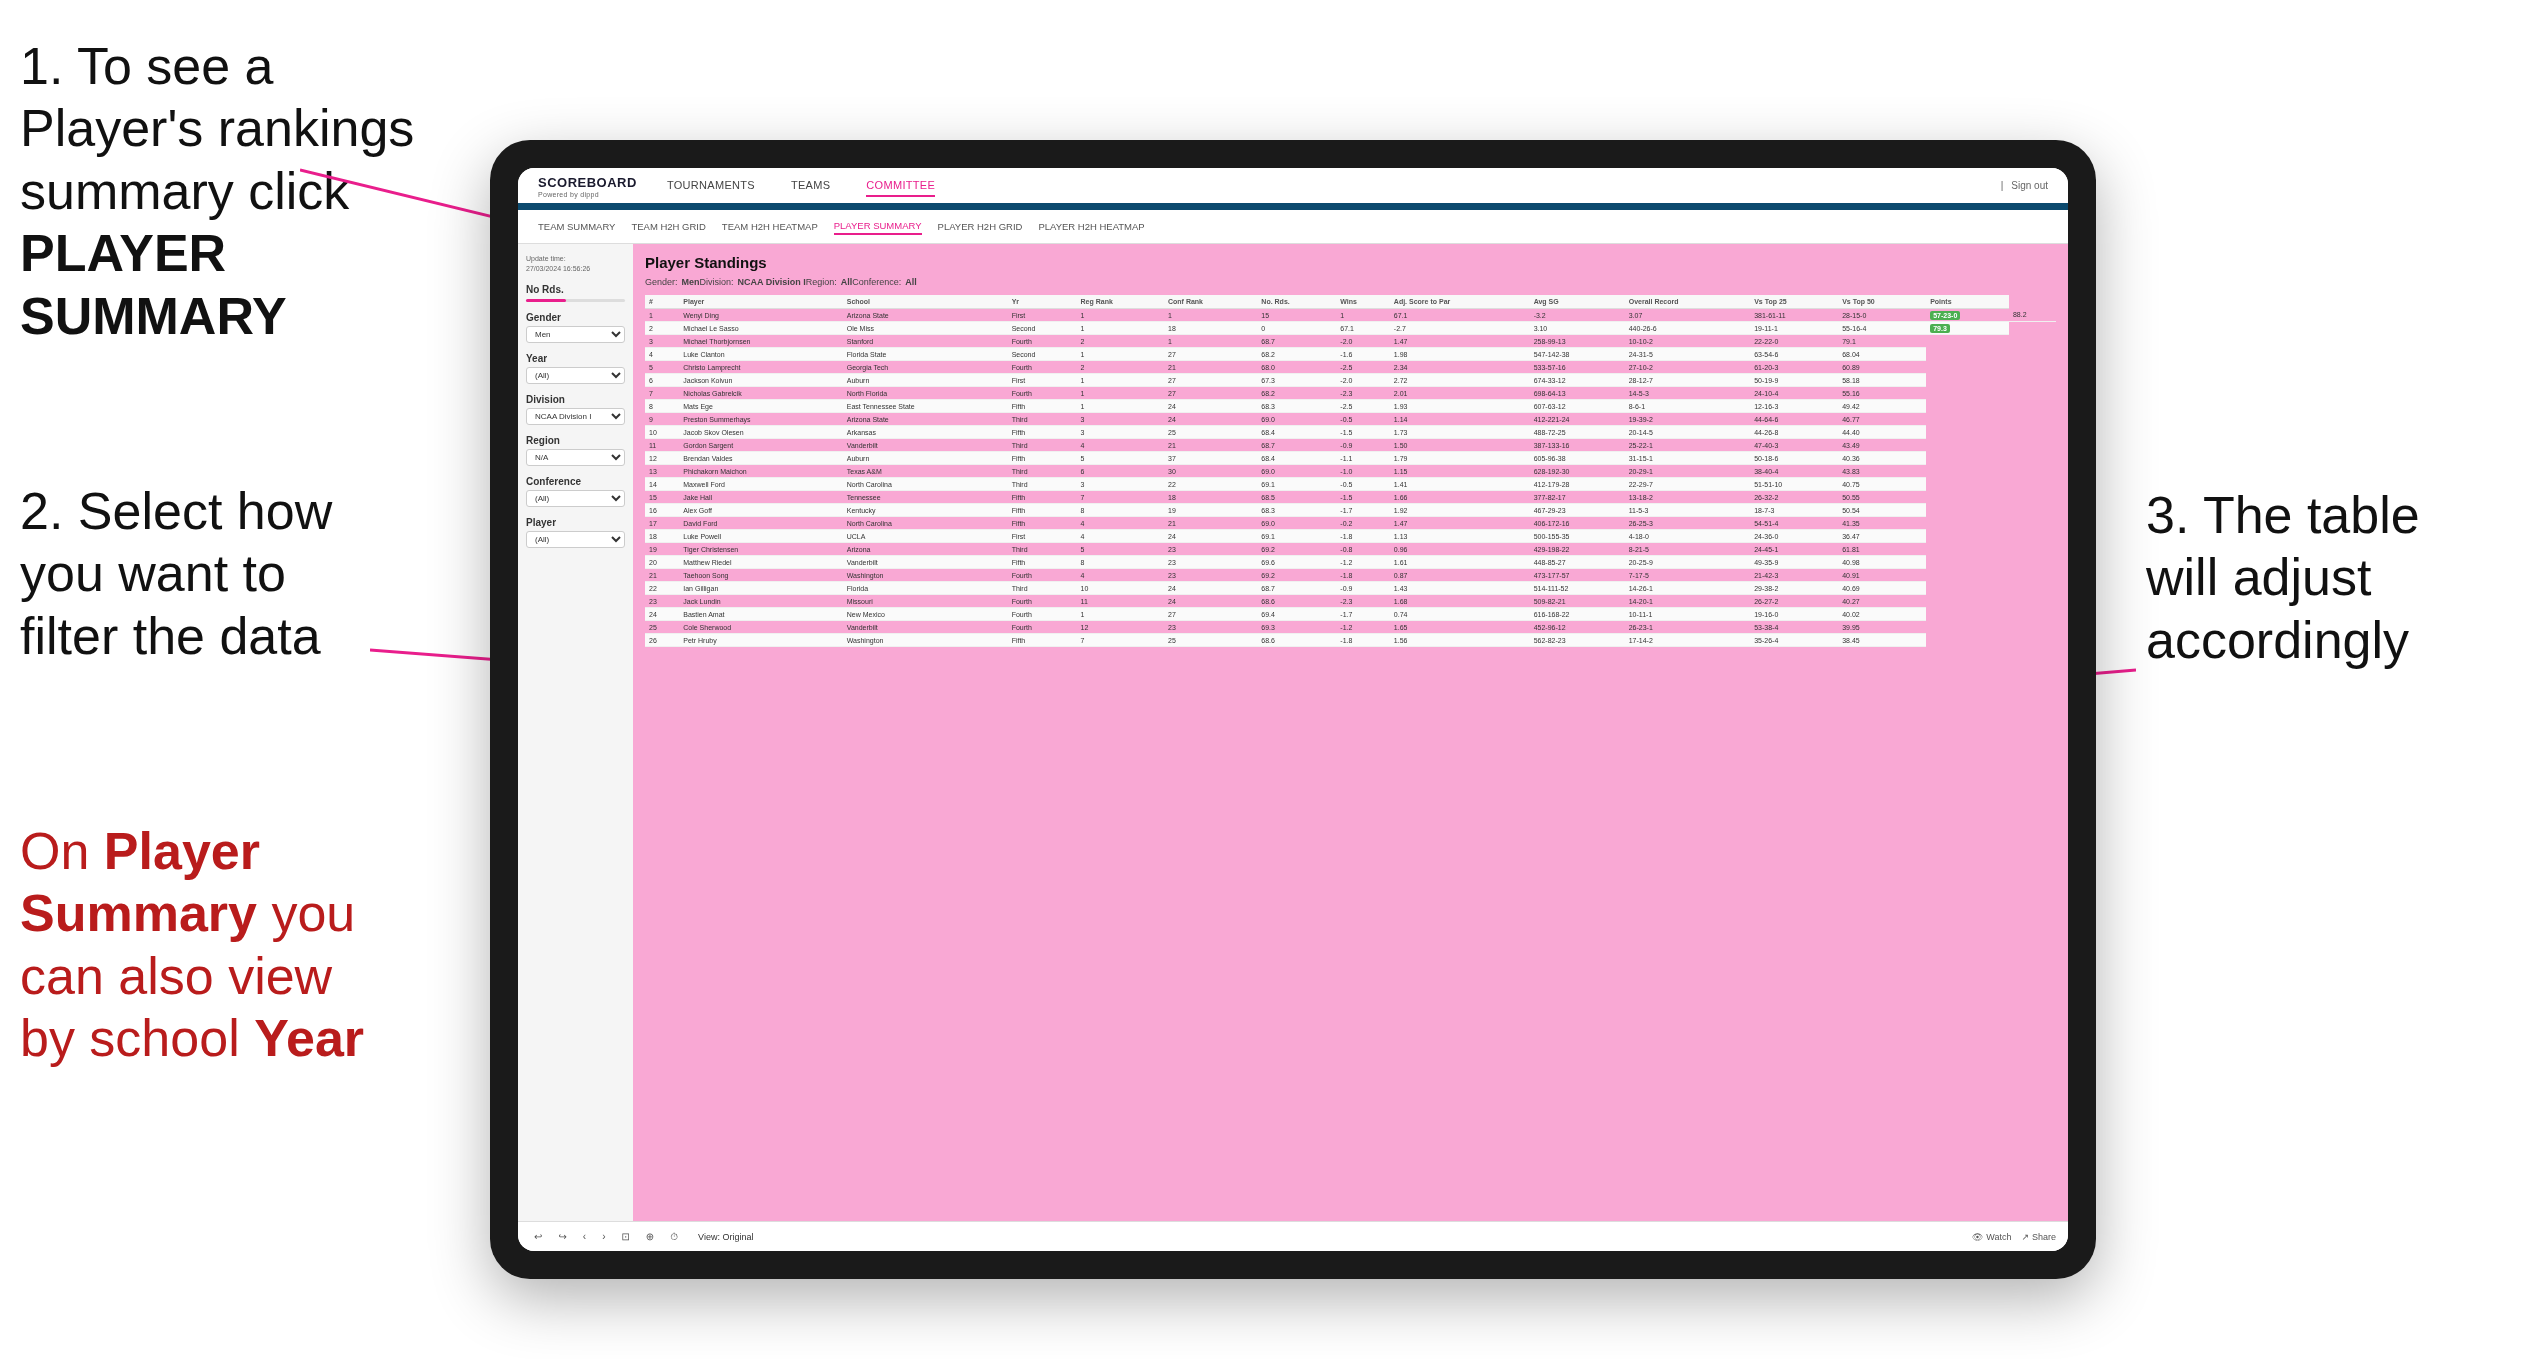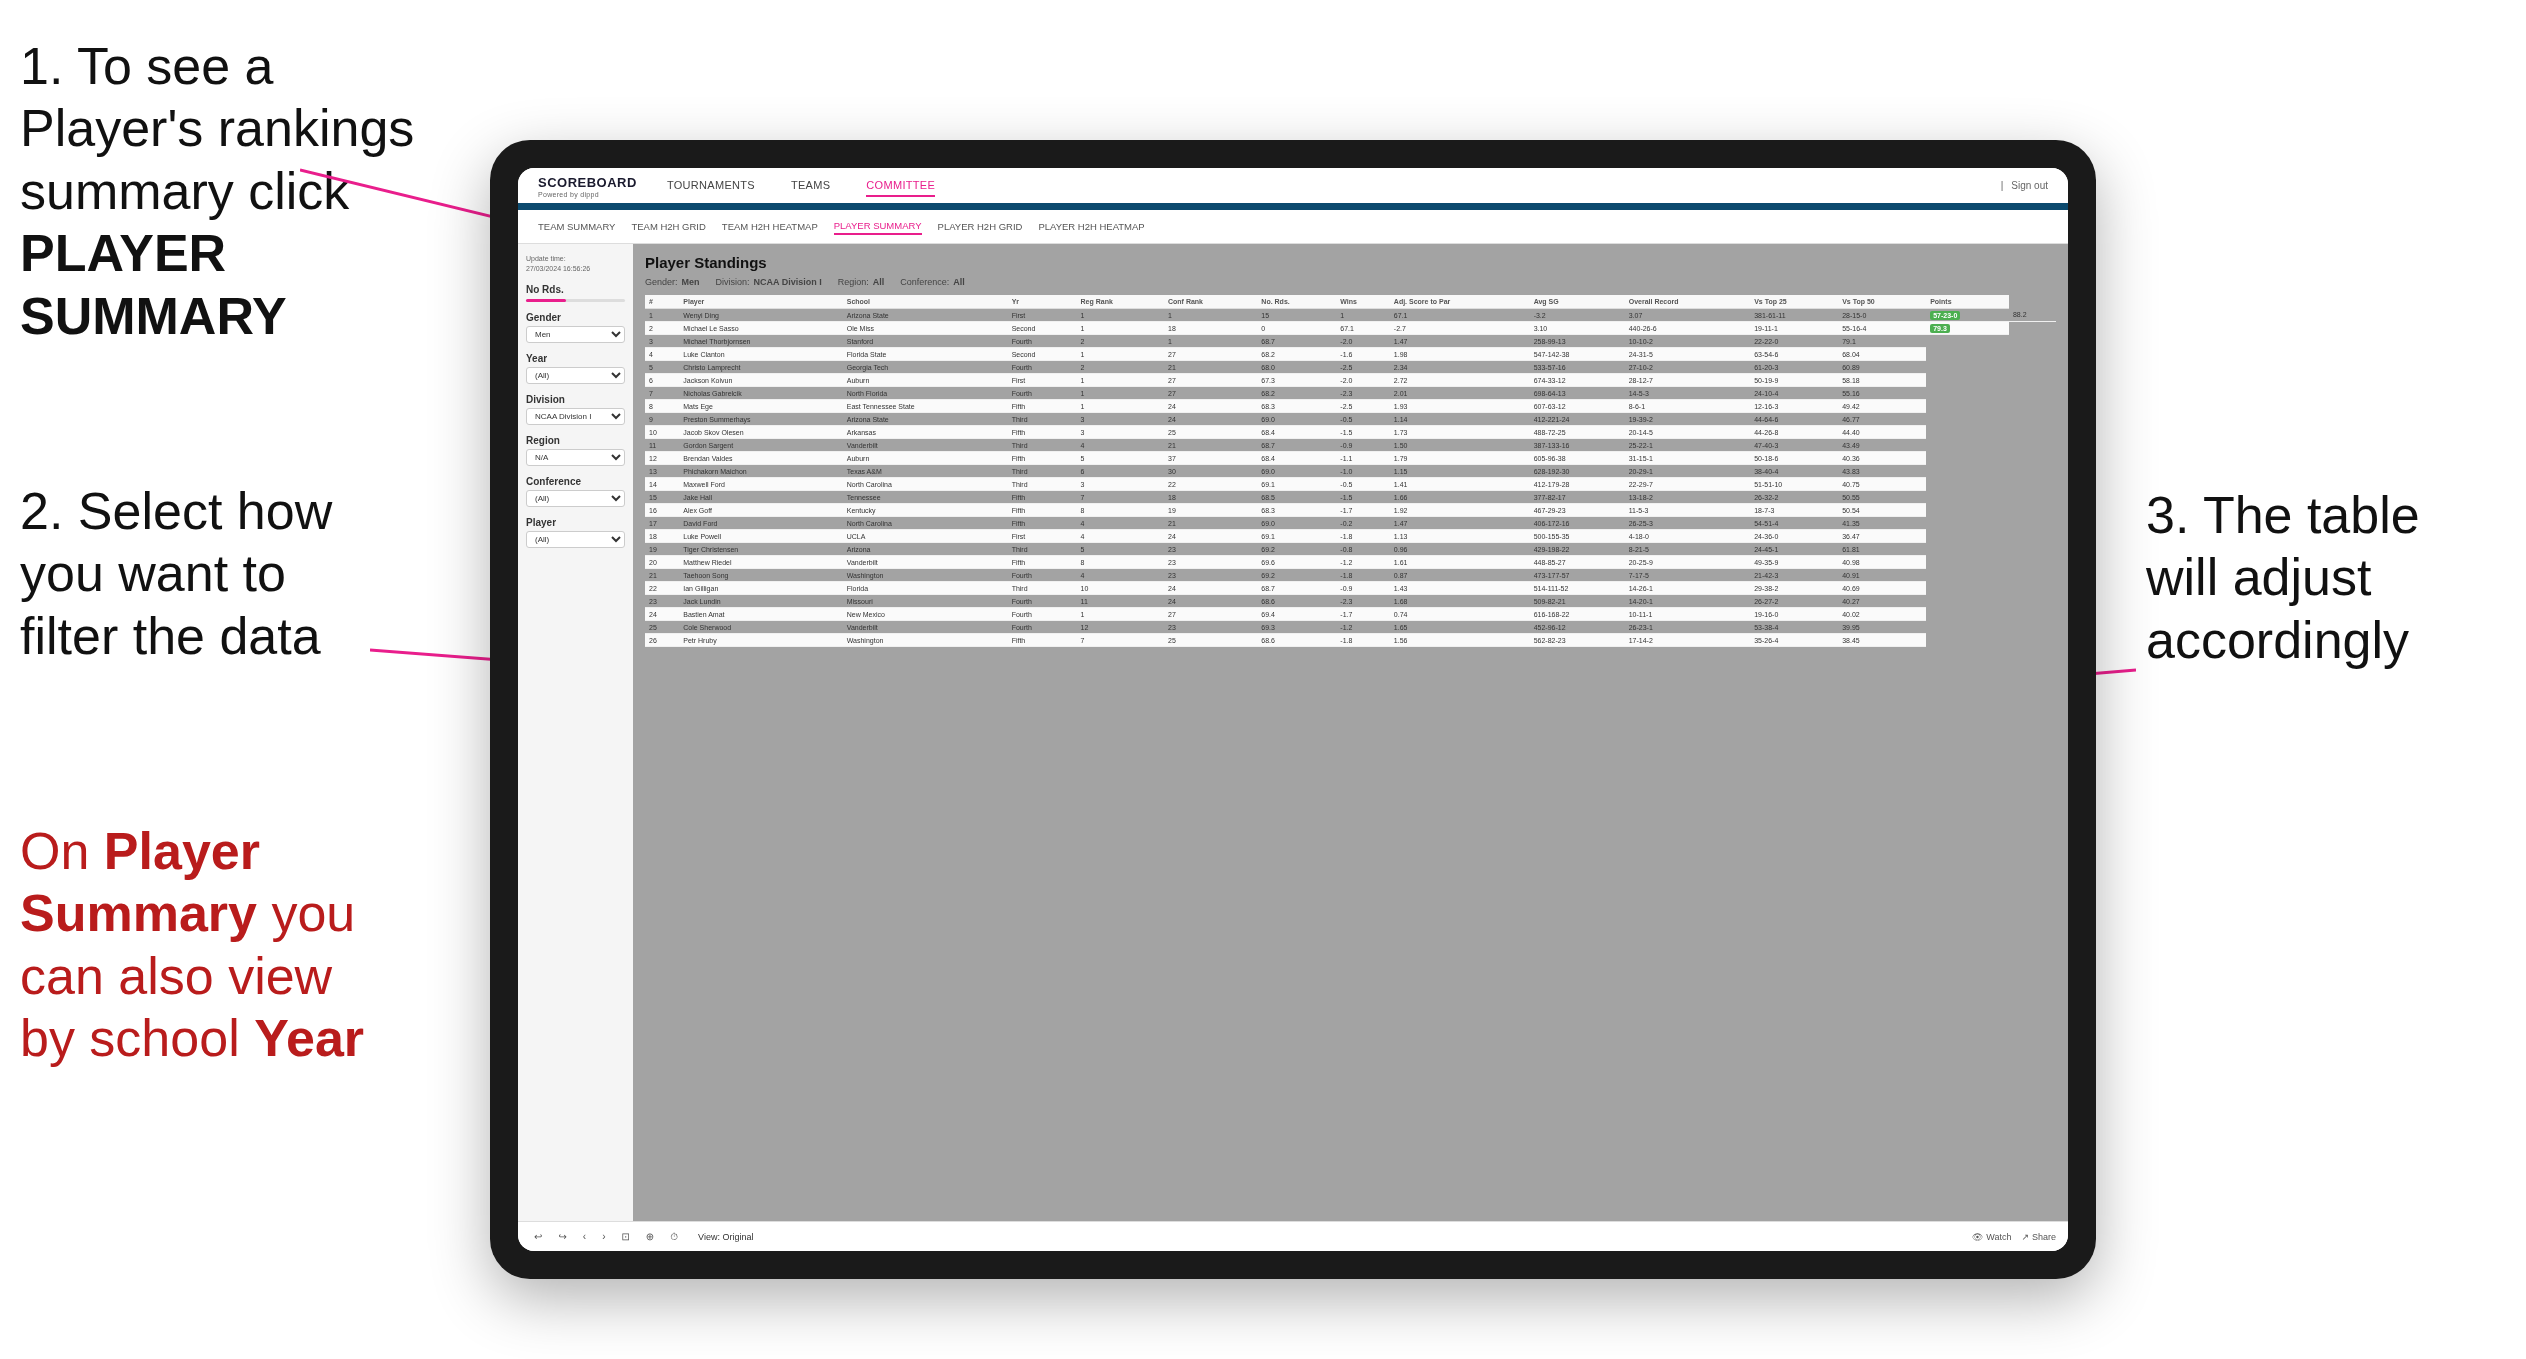--- a/index.html
+++ b/index.html
@@ -222,35 +222,34 @@
       padding: 2px 4px;
       border: 1px solid #ccc;
       border-radius: 3px;
       background: white;
       color: #333;
     }
 
     
     .table-area {
       flex: 1;
-      background: #a3a3a3;
+      background: #f9a8d4;
       overflow: auto;
       padding: 10px 12px;
     }
 
     .table-title {
       font-size: 15px;
       font-weight: 700;
       color: #111;
       margin-bottom: 6px;
     }
 
     .table-filters-row {
       display: flex;
-      gap: 16px;
       font-size: 9px;
       color: #444;
       margin-bottom: 8px;
       align-items: center;
     }
 
     .table-filter-item {
       display: flex;
       align-items: center;
       gap: 4px;

